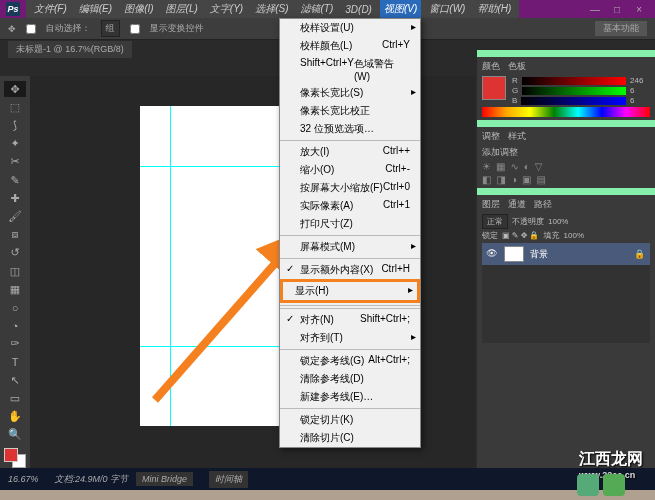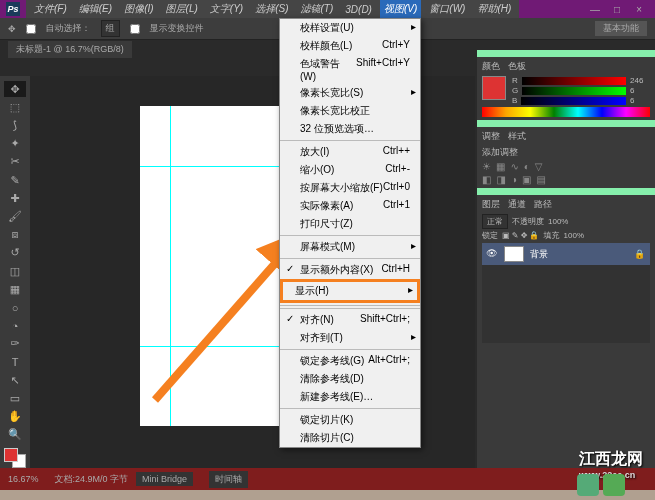--- a/index.html
+++ b/index.html
@@ -41,21 +41,21 @@
 .layer-row { display: flex; align-items: center; padding: 3px 4px; background: #4a5a7a; font-size: 9px; color: #fff; gap: 6px; }
 .eye { width: 12px; height: 12px; }
 .thumb { width: 20px; height: 16px; background: #fff; border: 1px solid #888; }
 .dropdown { position: absolute; top: 18px; left: 279px; width: 142px; background: #f0f0f0; border: 1px solid #888; box-shadow: 2px 2px 6px rgba(0,0,0,0.5); font-size: 10px; color: #000; z-index: 100; }
 .dd-item { display: flex; justify-content: space-between; padding: 2px 10px 2px 20px; position: relative; }
 .dd-item .sub { position: absolute; right: 4px; }
 .dd-sep { height: 1px; background: #bbb; margin: 2px 0; }
 .dd-chk::before { content: "✓"; position: absolute; left: 6px; }
 .highlight { border: 3px solid #f58020; padding-left: 12px; }
 .arrow { position: absolute; z-index: 99; }
-.statusbar { position: absolute; bottom: 0; left: 0; right: 0; height: 22px; background: #7f1d1d; display: flex; align-items: center; font-size: 9px; color: #aaa; padding: 0 8px; gap: 16px; }
+.statusbar { position: absolute; bottom: 0; left: 0; right: 0; height: 22px; background: #0f172a; display: flex; align-items: center; font-size: 9px; color: #aaa; padding: 0 8px; gap: 16px; font-style: italic; }
 .watermark { position: absolute; right: 12px; bottom: 20px; font-size: 16px; font-weight: bold; color: #fff; text-shadow: 1px 1px 2px #000; z-index: 200; }
 .watermark small { font-size: 9px; display: block; color: #ddd; }
 .rt-icons { position: absolute; right: 30px; bottom: 4px; display: flex; gap: 4px; z-index: 201; }
 .rt-icons div { width: 22px; height: 22px; background: #5a7; border-radius: 4px; }
 .win-controls { margin-left: auto; display: flex; gap: 2px; }
 .win-controls span { width: 20px; text-align: center; }
 .panel-icons { display: flex; gap: 5px; font-size: 10px; color: #888; margin-top: 2px; }
 </style>
 </head>
 <body>
@@ -210,22 +210,22 @@
   <div class="dropdown" id="dropdown">
       <div class="dd-item">
         <span>校样设置(U)</span>
         <span class="sub">▸</span>
       </div>
       <div class="dd-item">
         <span>校样颜色(L)</span>
         <span>Ctrl+Y</span>
       </div>
       <div class="dd-item">
+        <span>Shift+Ctrl+Y</span>
         <span>色域警告(W)</span>
-        <span>Shift+Ctrl+Y</span>
       </div>
       <div class="dd-item">
         <span>像素长宽比(S)</span>
         <span class="sub">▸</span>
       </div>
       <div class="dd-item">
         <span>像素长宽比校正</span>
       </div>
       <div class="dd-item">
         <span>32 位预览选项…</span>

